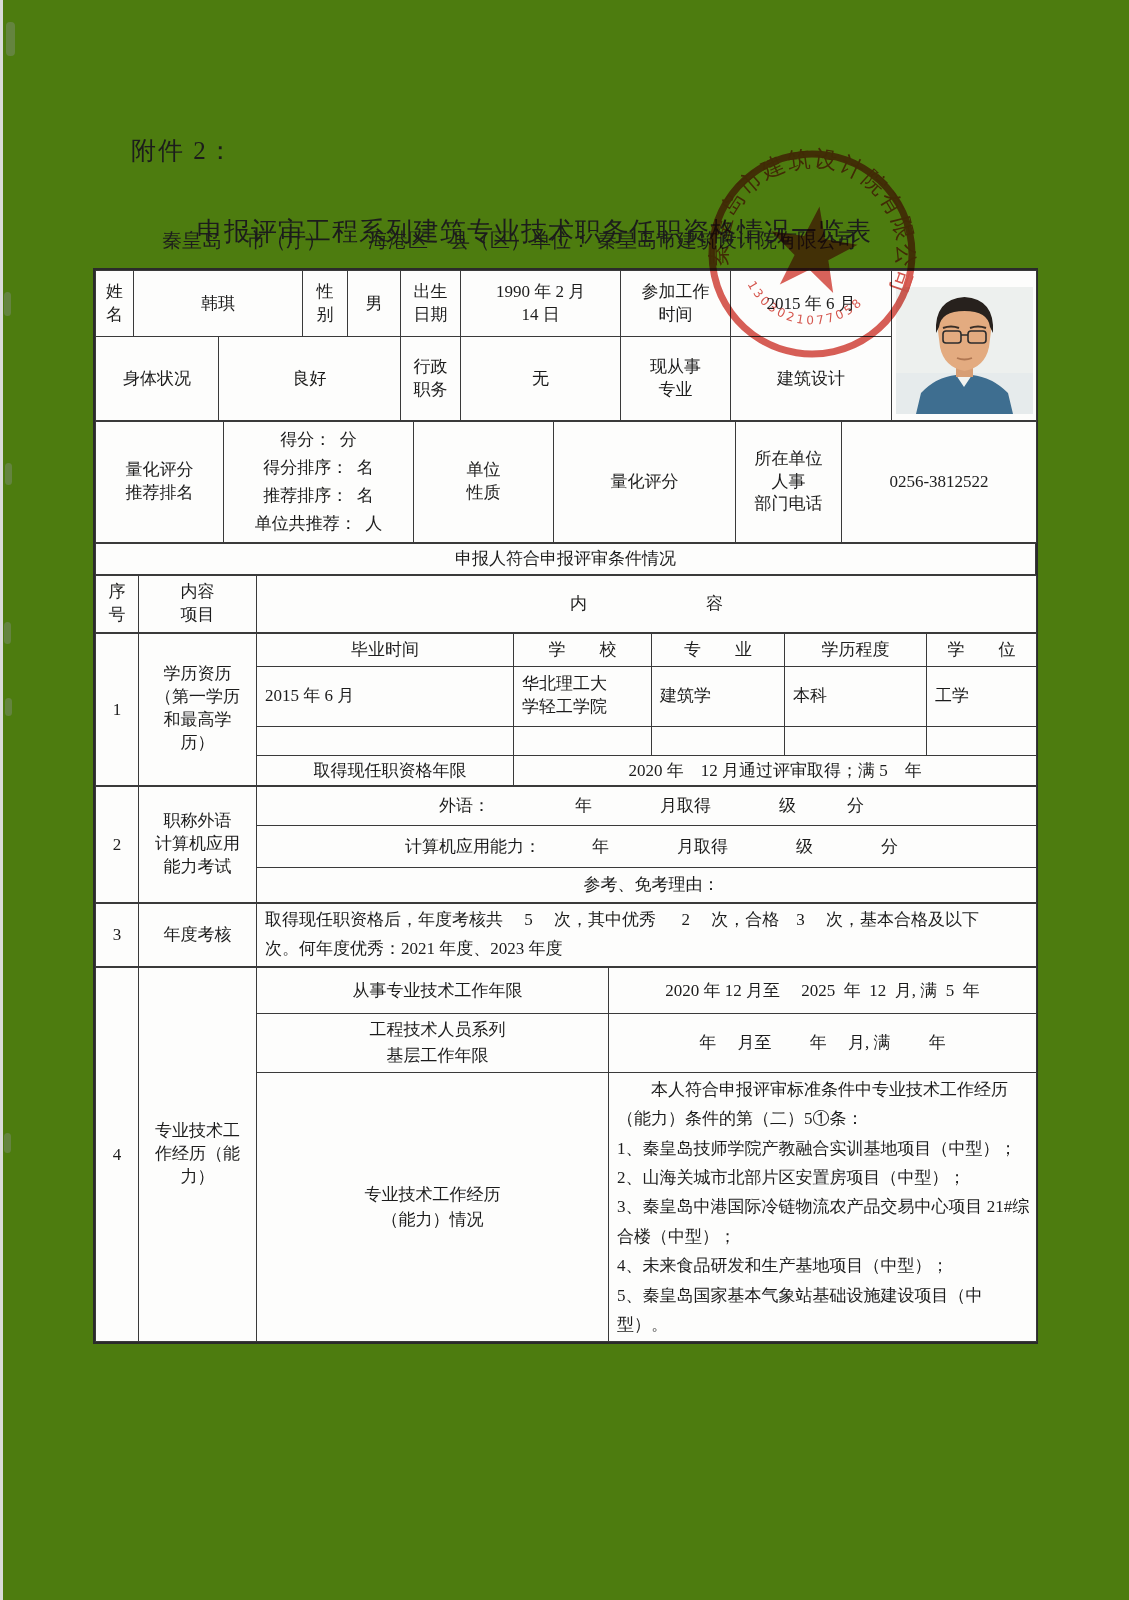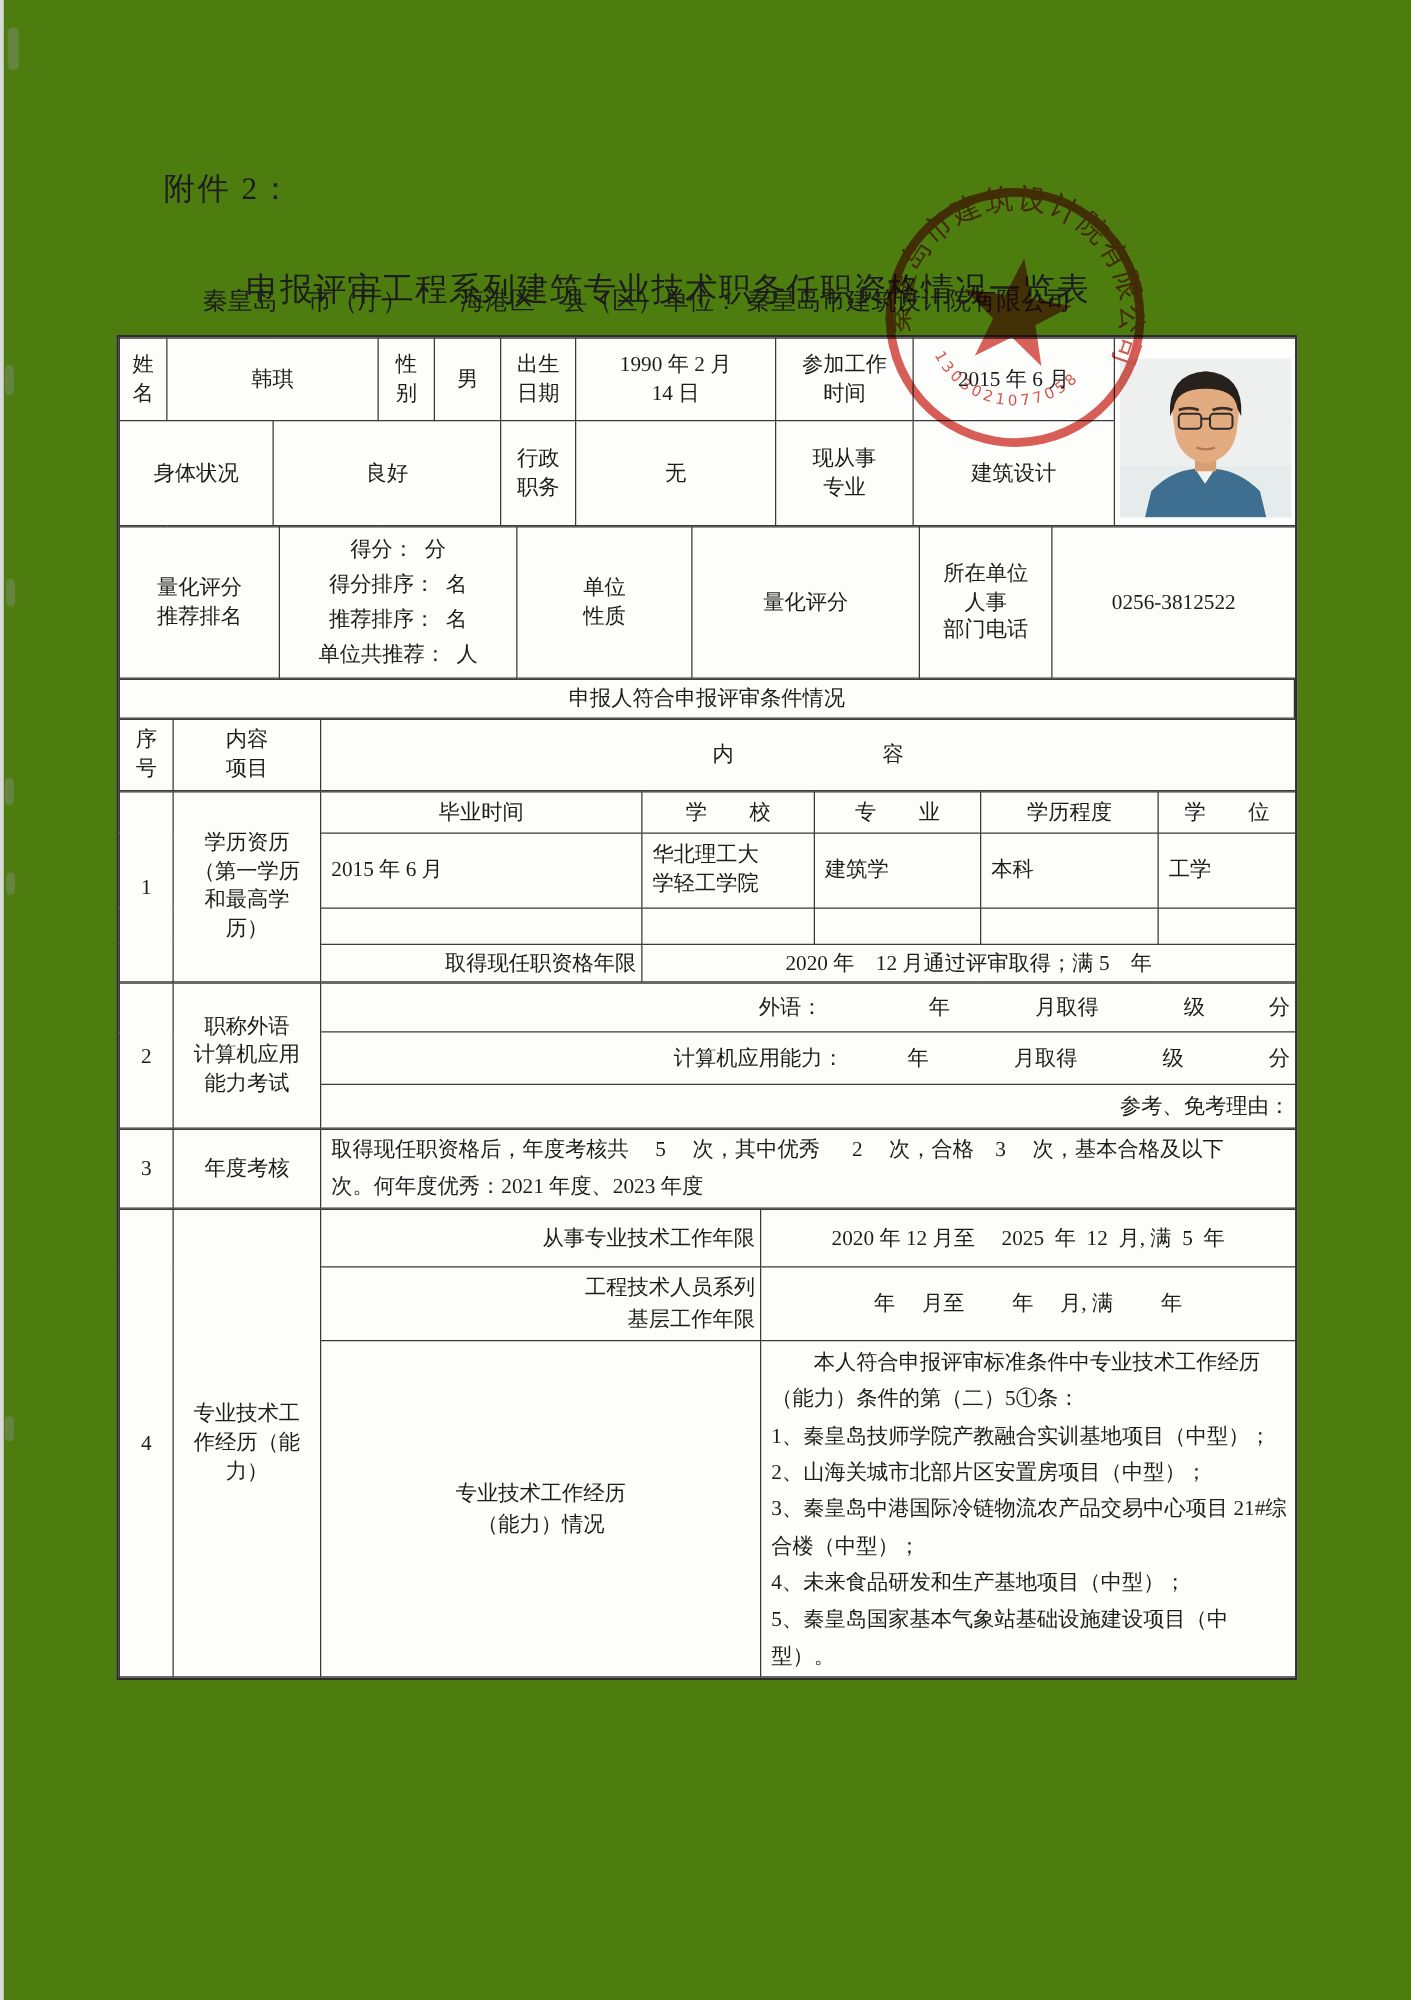--- a/index.html
+++ b/index.html
@@ -15,21 +15,21 @@
   .subtitle .seg{display:inline-block;}
   .subtitle .u{border-bottom:2px solid #4d7c0f; padding:0 14px 1px 14px;}
   .subtitle .gap1{margin-left:10px;} .subtitle .gap2{margin-left:28px;}
   .subtitle .gap3{margin-left:8px;}  .subtitle .gap4{margin-left:1px;}
   
   .tablewrap{position:absolute; left:93px; top:268px; width:941px; border:2.5px solid #2b2b2b; background:#fdfdfc;}
   table{border-collapse:collapse; table-layout:fixed; width:100%;}
   td{border:1.6px solid #3a3a3a; text-align:center; vertical-align:middle;
      font-size:17px; line-height:1.5; padding:2px 4px; overflow:hidden;}
   .pre{white-space:pre-wrap;}
-  .left{text-align:right; padding-left:14px;}
+  .left{text-align:center; padding-left:14px;}
   .left8{text-align:left; padding-left:8px;}
   .tight{line-height:1.35;}
   .photo-cell{padding:0;}
   .photo-box{width:137px; height:127px; margin:16px auto 6px auto; background:#eef0ee; overflow:hidden;}
   
   .seal{position:absolute; left:702px; top:144px; width:220px; height:220px;
         mix-blend-mode:multiply; opacity:.86; transform:rotate(9deg); pointer-events:none;}
   
   .edge-line{position:absolute; left:0; top:0; width:3px; height:1600px; background:#d9dbd9;}
   .artifact{position:absolute; border-radius:4px; background:#8e959b; opacity:.35;}

